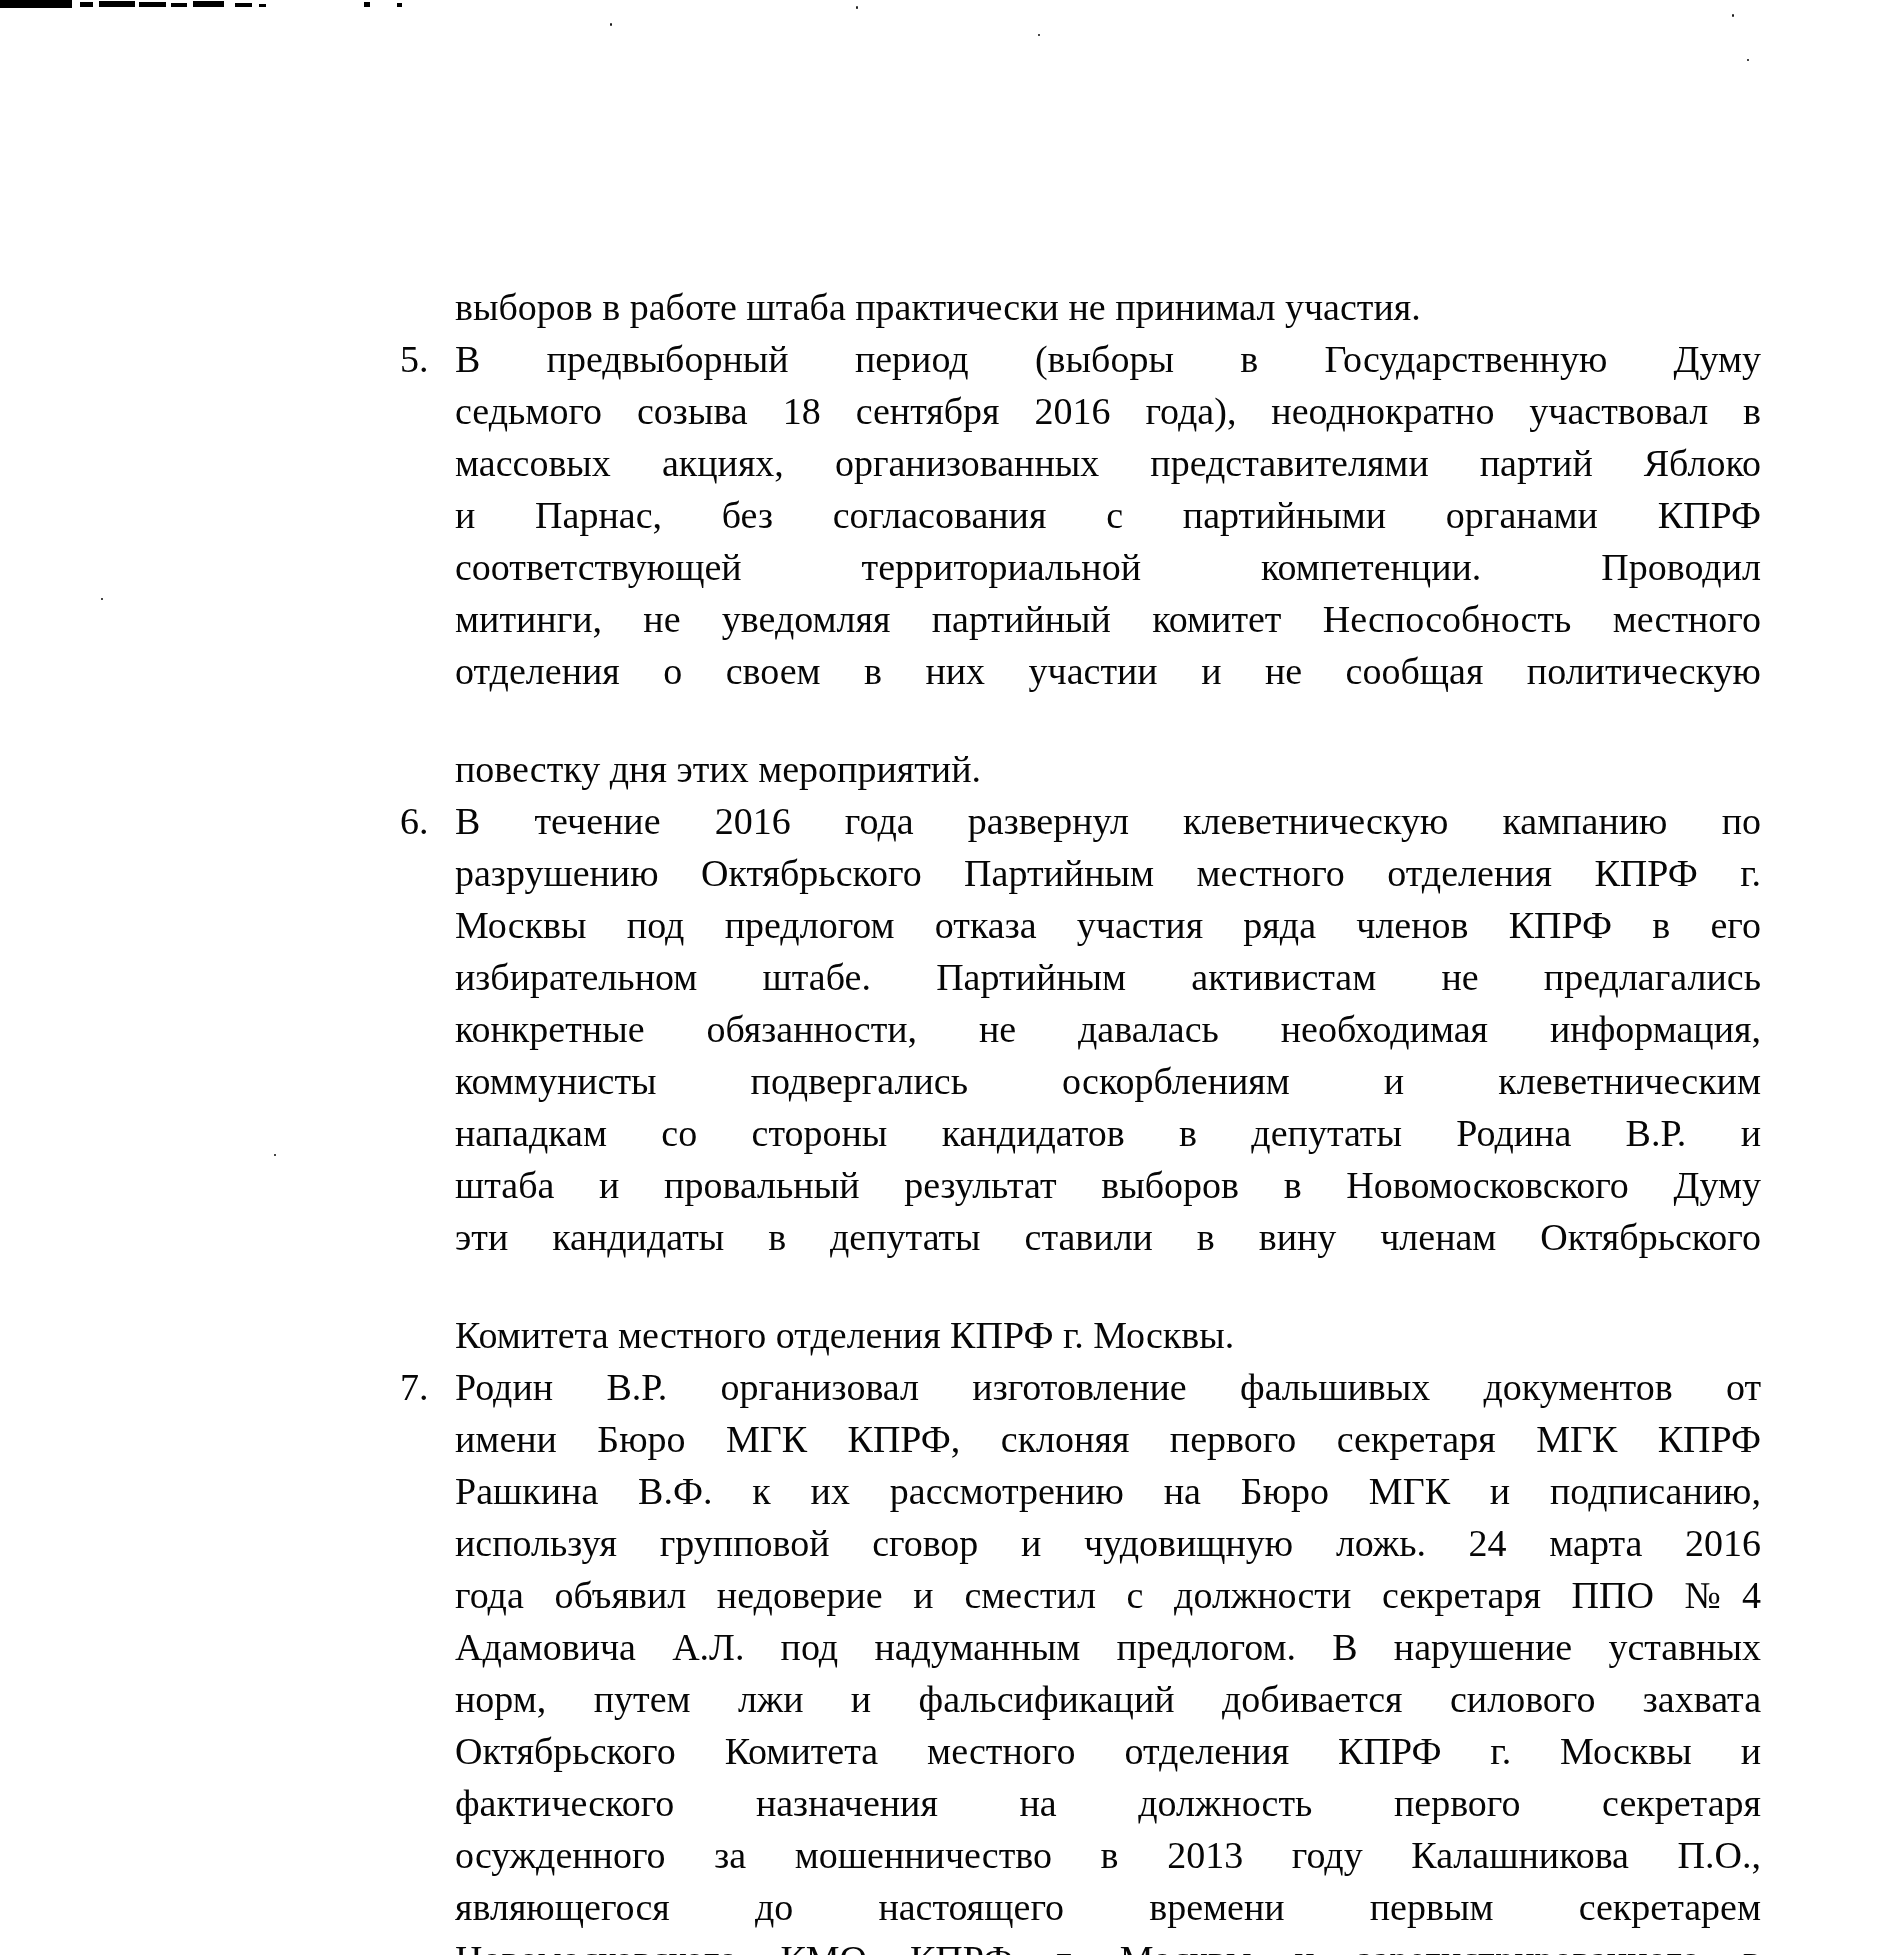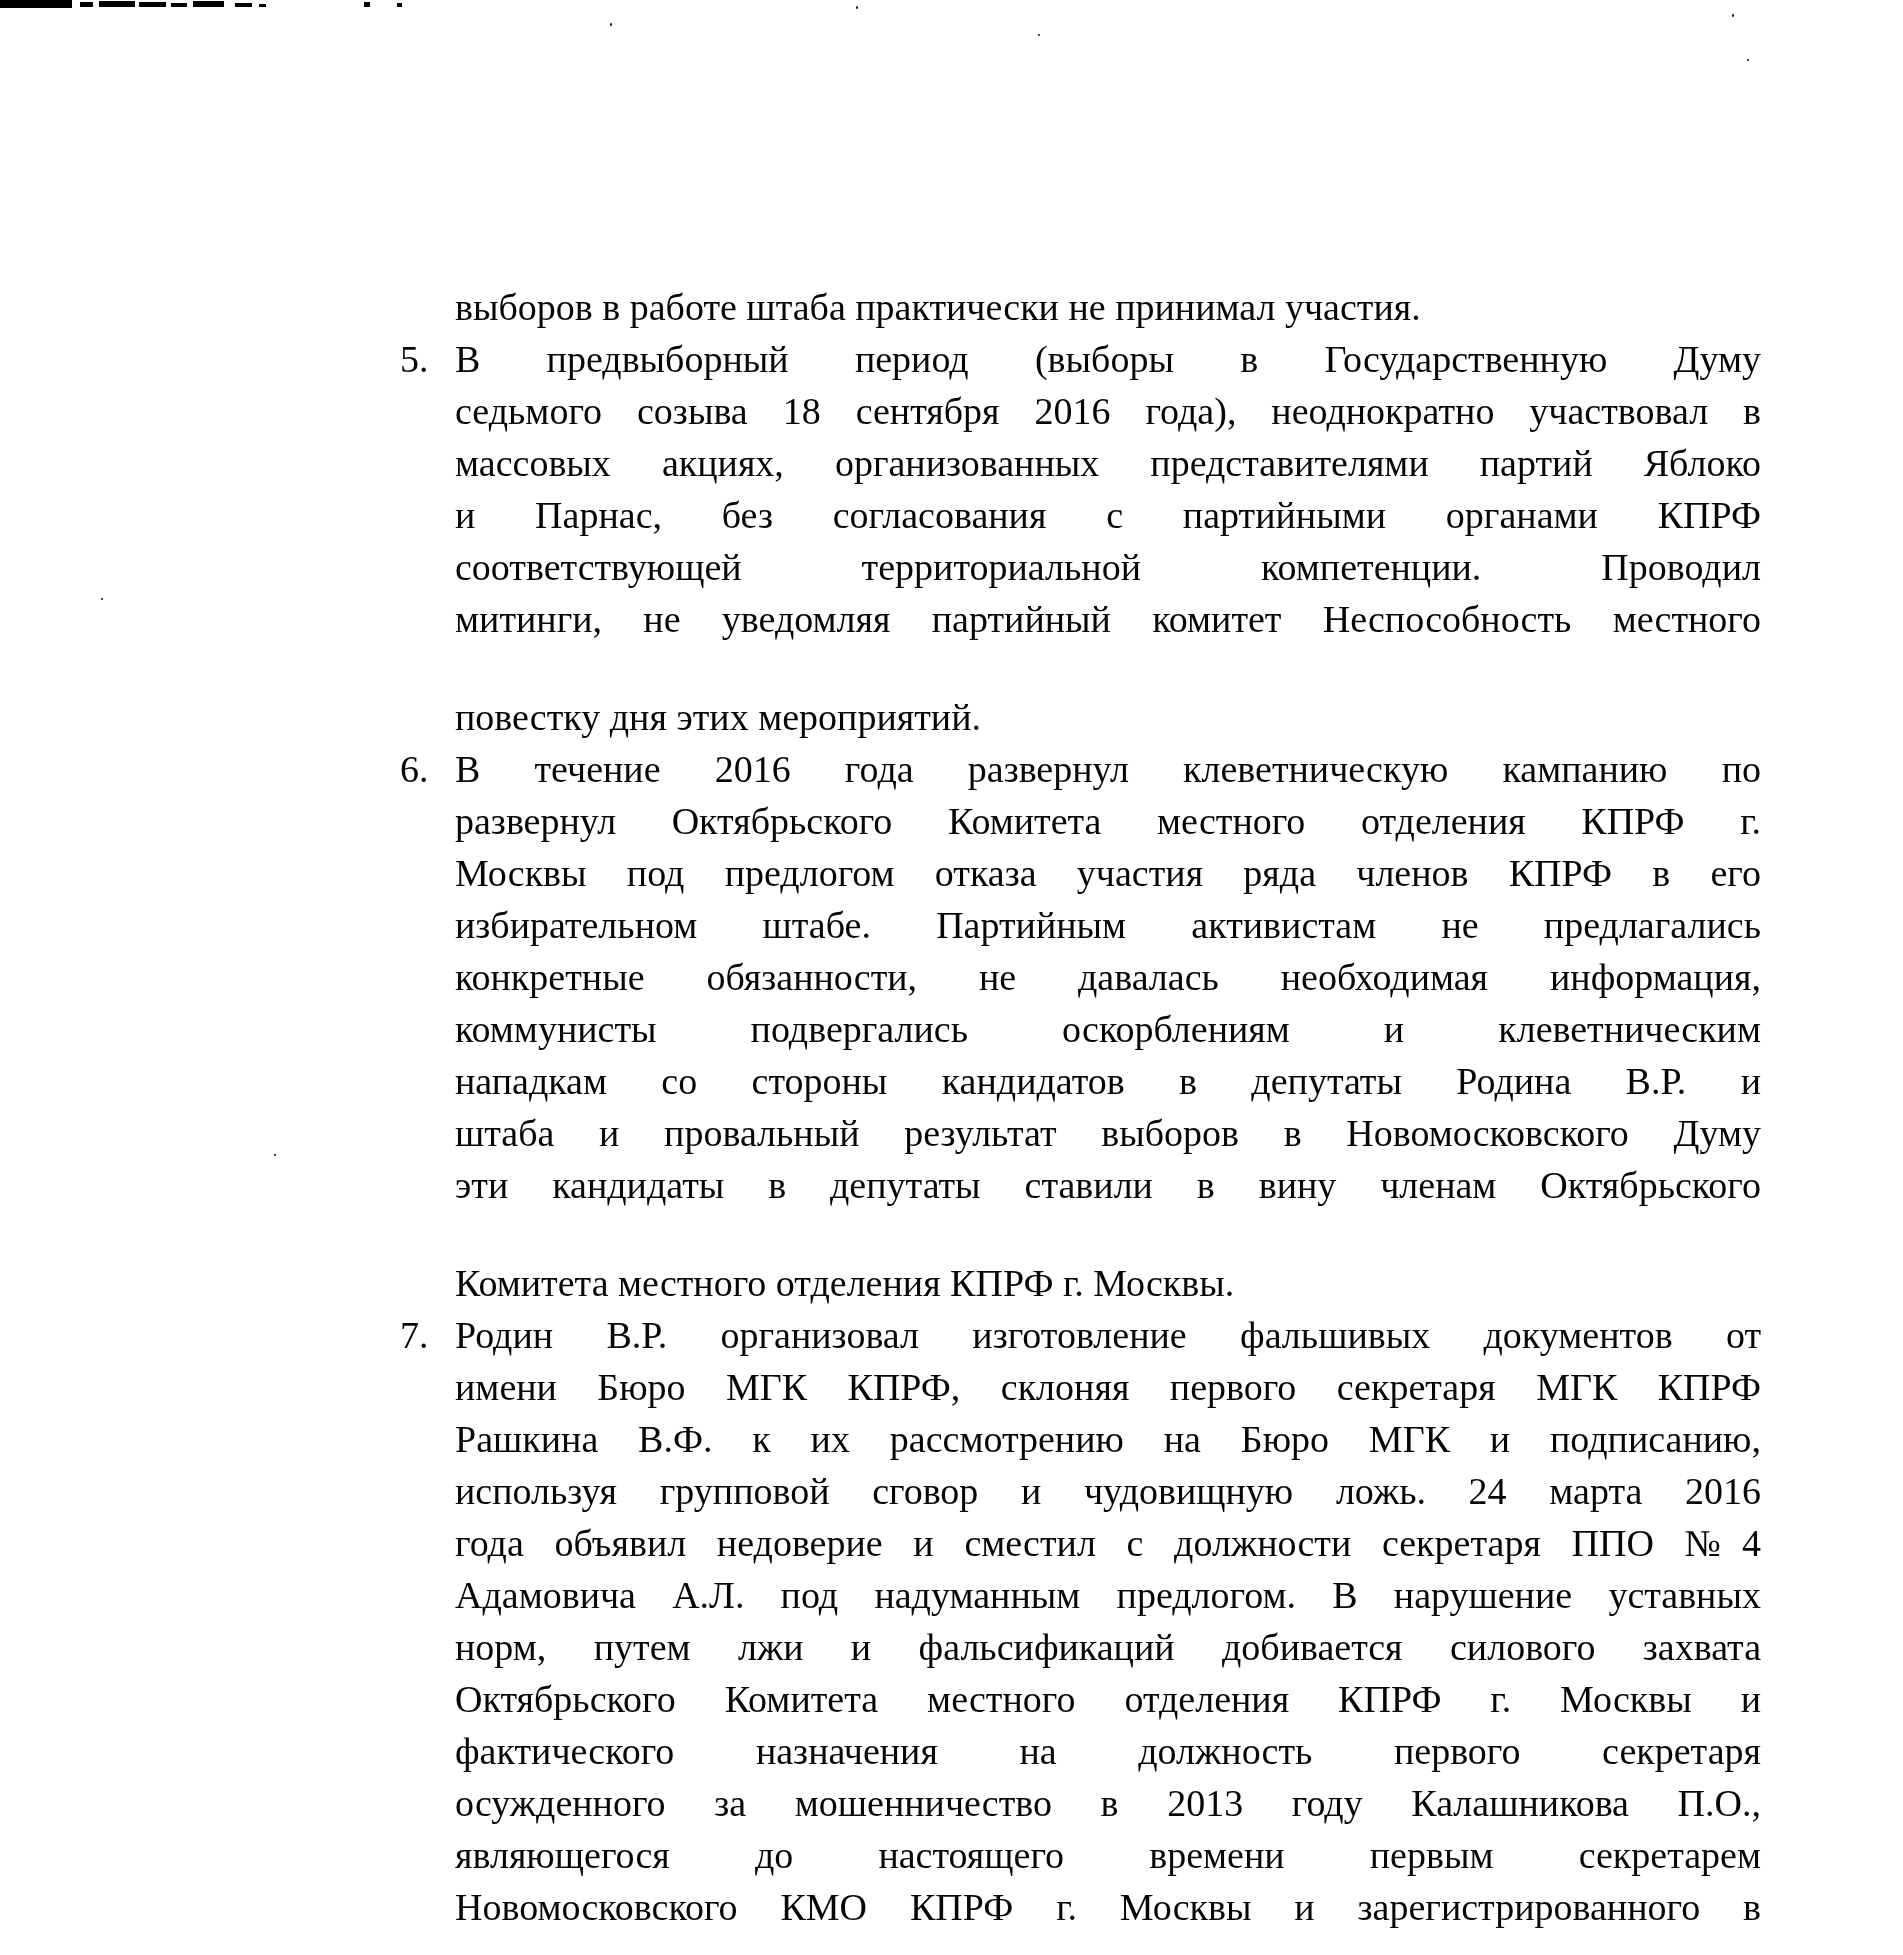--- a/index.html
+++ b/index.html
@@ -66,26 +66,27 @@
         <div class="line noj">выборов в работе штаба практически не принимал участия.</div>
       </div>
       <div class="para numbered">
         <span class="num">5.</span>
         <div class="line">В предвыборный период (выборы в Государственную Думу</div>
         <div class="line">седьмого созыва 18 сентября 2016 года), неоднократно участвовал в</div>
         <div class="line">массовых акциях, организованных представителями партий Яблоко</div>
         <div class="line">и Парнас, без согласования с партийными органами КПРФ</div>
         <div class="line">соответствующей территориальной компетенции. Проводил</div>
         <div class="line">митинги, не уведомляя партийный комитет Неспособность местного</div>
+        <div class="line">отделения о своем в них участии и не сообщая политическую</div>
         <div class="line noj">повестку дня этих мероприятий.</div>
       </div>
       <div class="para numbered">
         <span class="num">6.</span>
         <div class="line">В течение 2016 года развернул клеветническую кампанию по</div>
-        <div class="line">развернул Октябрьского Комитета местного отделения КПРФ г.</div>
+        <div class="line">разрушению Октябрьского Партийным местного отделения КПРФ г.</div>
         <div class="line">Москвы под предлогом отказа участия ряда членов КПРФ в его</div>
         <div class="line">избирательном штабе. Партийным активистам не предлагались</div>
         <div class="line">конкретные обязанности, не давалась необходимая информация,</div>
         <div class="line">коммунисты подвергались оскорблениям и клеветническим</div>
         <div class="line">нападкам со стороны кандидатов в депутаты Родина В.Р. и</div>
         <div class="line">штаба и провальный результат выборов в Новомосковского Думу</div>
         <div class="line">эти кандидаты в депутаты ставили в вину членам Октябрьского</div>
         <div class="line noj">Комитета местного отделения КПРФ г. Москвы.</div>
       </div>
       <div class="para numbered">

